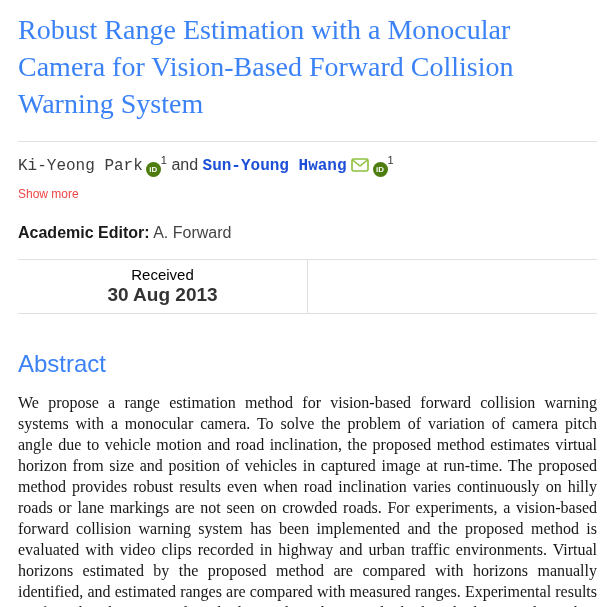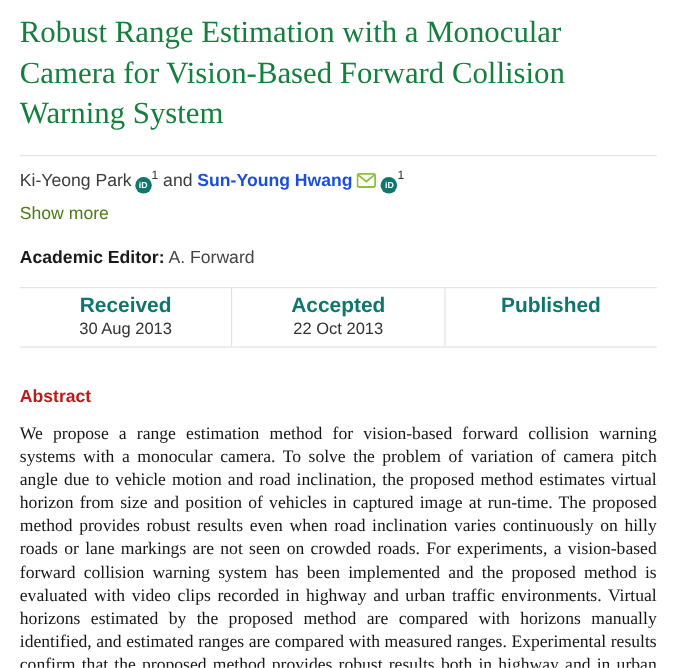--- a/index.html
+++ b/index.html
@@ -12,44 +12,44 @@
     color: #1a1a1a;
     overflow: hidden;
   }
   .page { padding: 6px 18px 0 18px; }
 
   .article-title {
     font-family: "Liberation Serif", serif;
     font-size: 28px;
     line-height: 37px;
     font-weight: 400;
-    color: #15803d;
+    color: #3b82f6;
     margin: 0;
     padding-top: 5px;
     max-width: 575px;
   }
 
   .divider {
     border: none;
     border-top: 1px solid #e0e0e0;
     margin: 19px 0 0 0;
   }
 
   .authors-line {
     margin-top: 14px;
     font-size: 16px;
     color: #3c3c3c;
   }
-  .author-name { color: #3c3c3c; }
+  .author-name { color: #3c3c3c; font-family: Liberation Mono, monospace; }
   .author-name.bold { font-weight: 700; color: #1d4ed8; }
   .orcid-badge {
     display: inline-block;
     width: 15px; height: 15px;
     border-radius: 50%;
-    background: #0f766e;
+    background: #4d7c0f;
     color: #ffffff;
     font-size: 8px;
     font-weight: 700;
     text-align: center;
     line-height: 15px;
     margin-left: 3px;
     vertical-align: -2px;
     cursor: pointer;
   }
   .aff-sup {
@@ -62,22 +62,22 @@
     display: inline-block;
     margin-left: 4px;
     margin-right: 1px;
     vertical-align: -2px;
     cursor: pointer;
   }
 
   .show-more {
     display: inline-block;
     margin-top: 10px;
-    font-size: 16px;
-    color: #4d7c0f;
+    font-size: 12px;
+    color: #ef4444;
     text-decoration: none;
     cursor: pointer;
   }
 
   .editor-line {
     margin-top: 22px;
     font-size: 16px;
     color: #444444;
   }
   .editor-label { font-weight: 700; color: #1a1a1a; text-align: right; }
@@ -87,27 +87,27 @@
     margin-top: 17px;
     border-top: 1px solid #e0e0e0;
     border-bottom: 1px solid #e0e0e0;
   }
   .dates-col {
     flex: 1;
     text-align: center;
     padding: 6px 0 7px 0;
   }
   .dates-col + .dates-col { border-left: 1px solid #e0e0e0; }
-  .date-label { font-weight: 700; font-size: 19px; color: #0f766e; }
-  .date-value { font-size: 15px; color: #333333; margin-top: 1px; }
+  .date-label { font-weight: 400; font-size: 15px; color: #000000; }
+  .date-value { font-size: 19px; color: #333333; margin-top: 1px; font-weight: bold; }
 
   .abstract-heading {
-    font-size: 16px;
-    font-weight: 700;
-    color: #b91c1c;
+    font-size: 24px;
+    font-weight: 400;
+    color: #3b82f6;
     margin: 36px 0 0 0;
   }
   .abstract-text {
     font-family: "Liberation Serif", serif;
     font-size: 16px;
     line-height: 21px;
     text-align: justify;
     color: #161616;
     margin: 14px 0 0 0;
   }
@@ -133,25 +133,20 @@
   <div class="editor-line">
     <span class="editor-label">Academic Editor:</span><span> A. Forward</span>
   </div>
 
   <div class="dates-table">
     <div class="dates-col">
       <div class="date-label">Received</div>
       <div class="date-value">30 Aug 2013</div>
     </div>
     <div class="dates-col">
-      <div class="date-label">Accepted</div>
-      <div class="date-value">22 Oct 2013</div>
-    </div>
-    <div class="dates-col">
-      <div class="date-label">Published</div>
     </div>
   </div>
 
   <h2 class="abstract-heading">Abstract</h2>
 
   <p class="abstract-text">We propose a range estimation method for vision-based forward collision warning systems with a monocular camera. To solve the problem of variation of camera pitch angle due to vehicle motion and road inclination, the proposed method estimates virtual horizon from size and position of vehicles in captured image at run-time. The proposed method provides robust results even when road inclination varies continuously on hilly roads or lane markings are not seen on crowded roads. For experiments, a vision-based forward collision warning system has been implemented and the proposed method is evaluated with video clips recorded in highway and urban traffic environments. Virtual horizons estimated by the proposed method are compared with horizons manually identified, and estimated ranges are compared with measured ranges. Experimental results confirm that the proposed method provides robust results both in highway and in urban traffic environments.</p>
 
 </div>
 
 </body></html>

